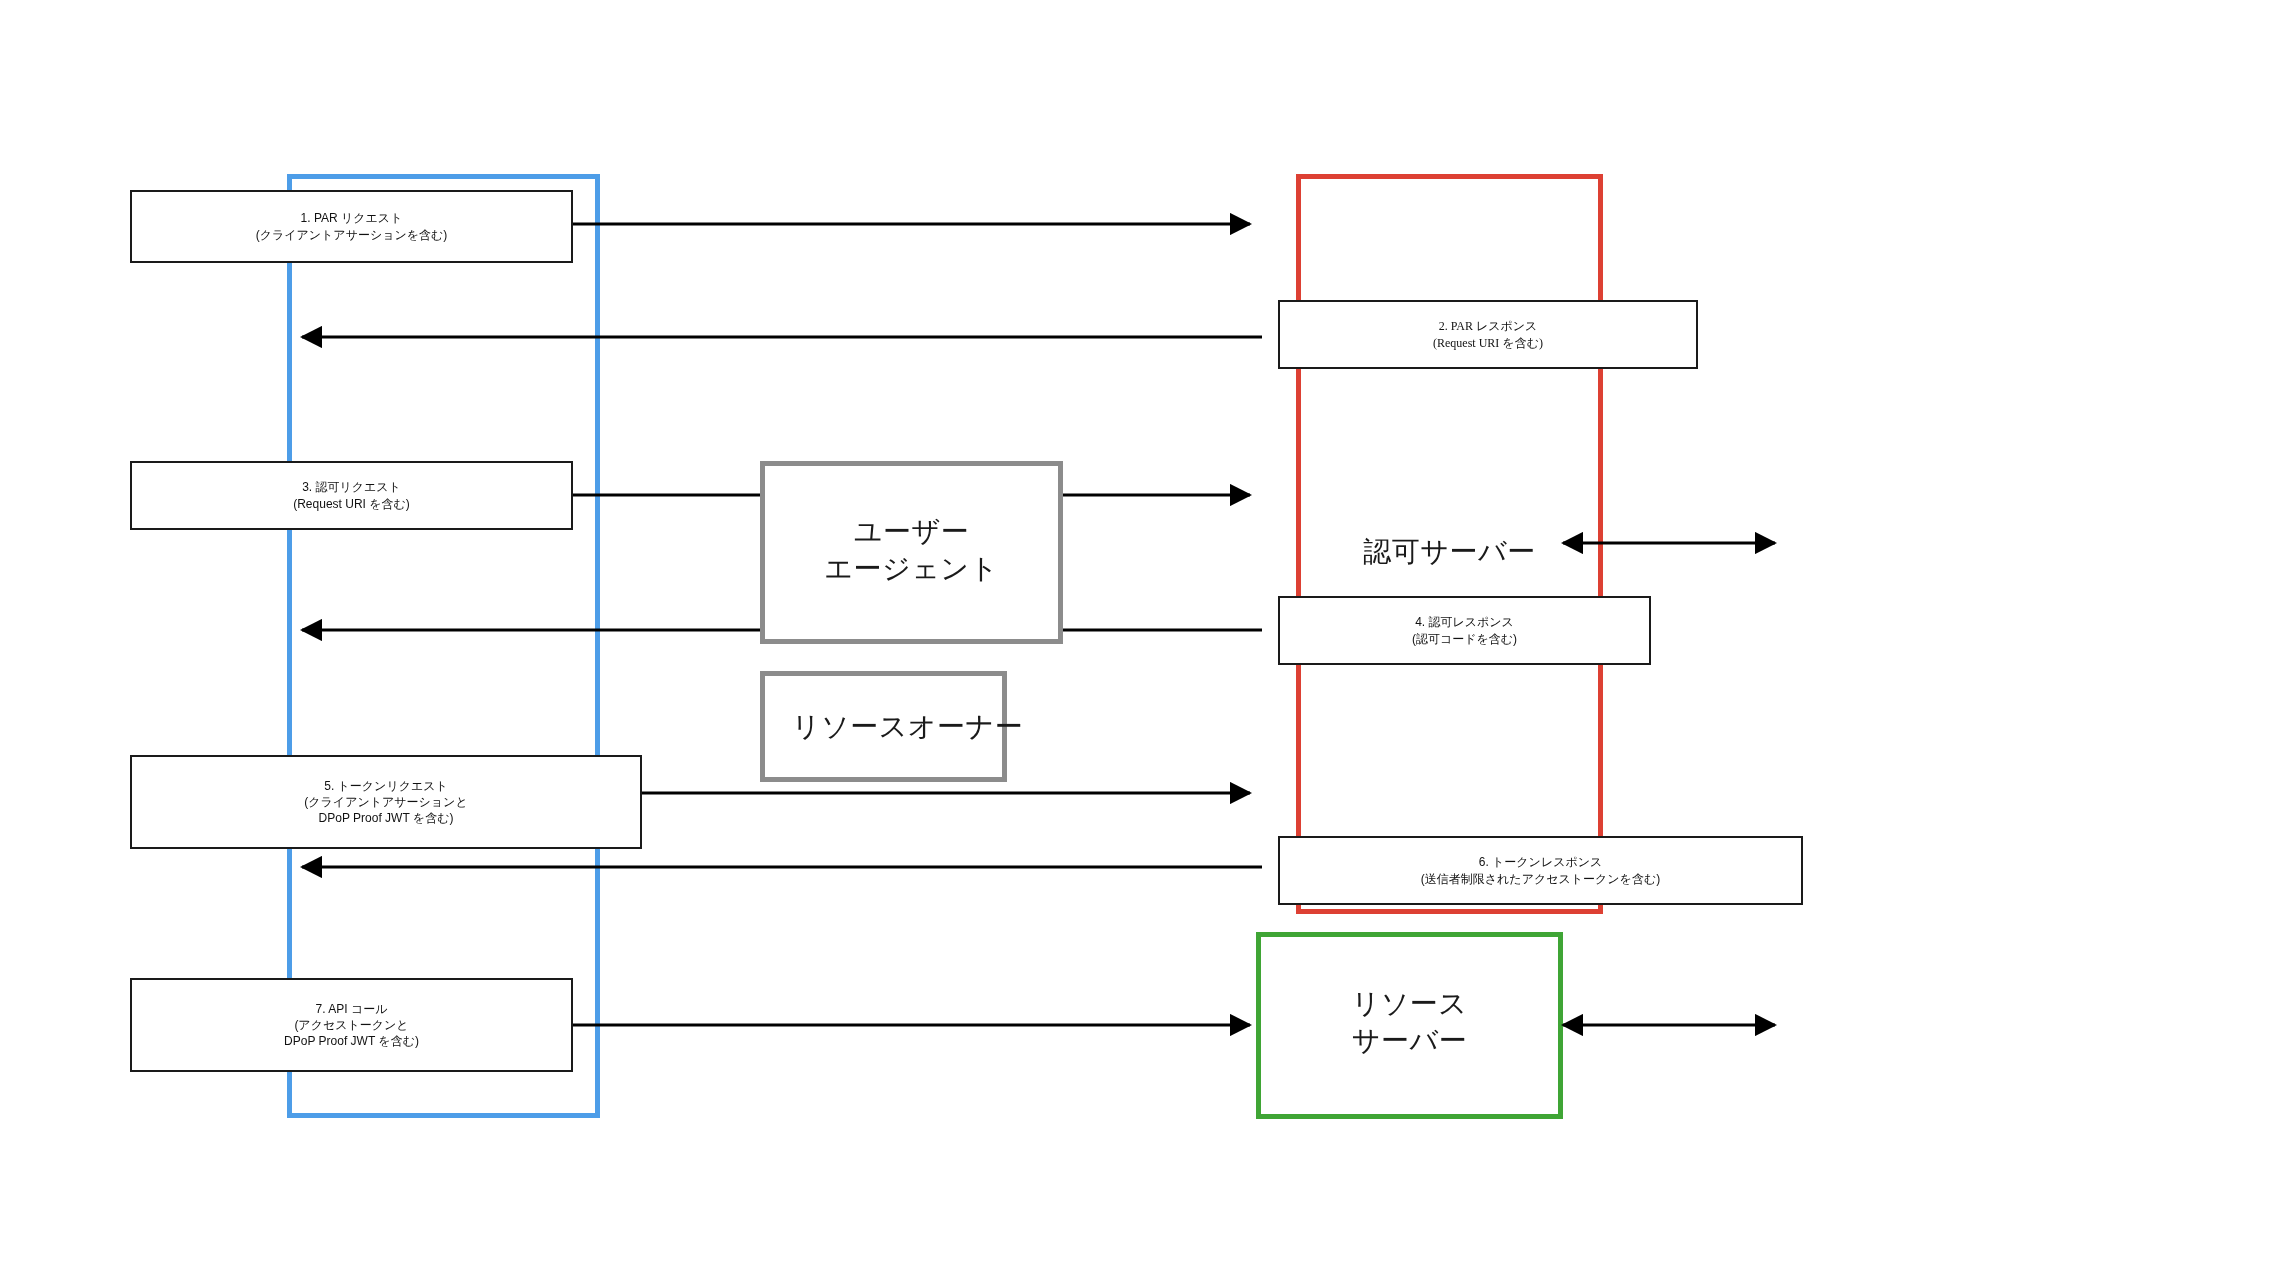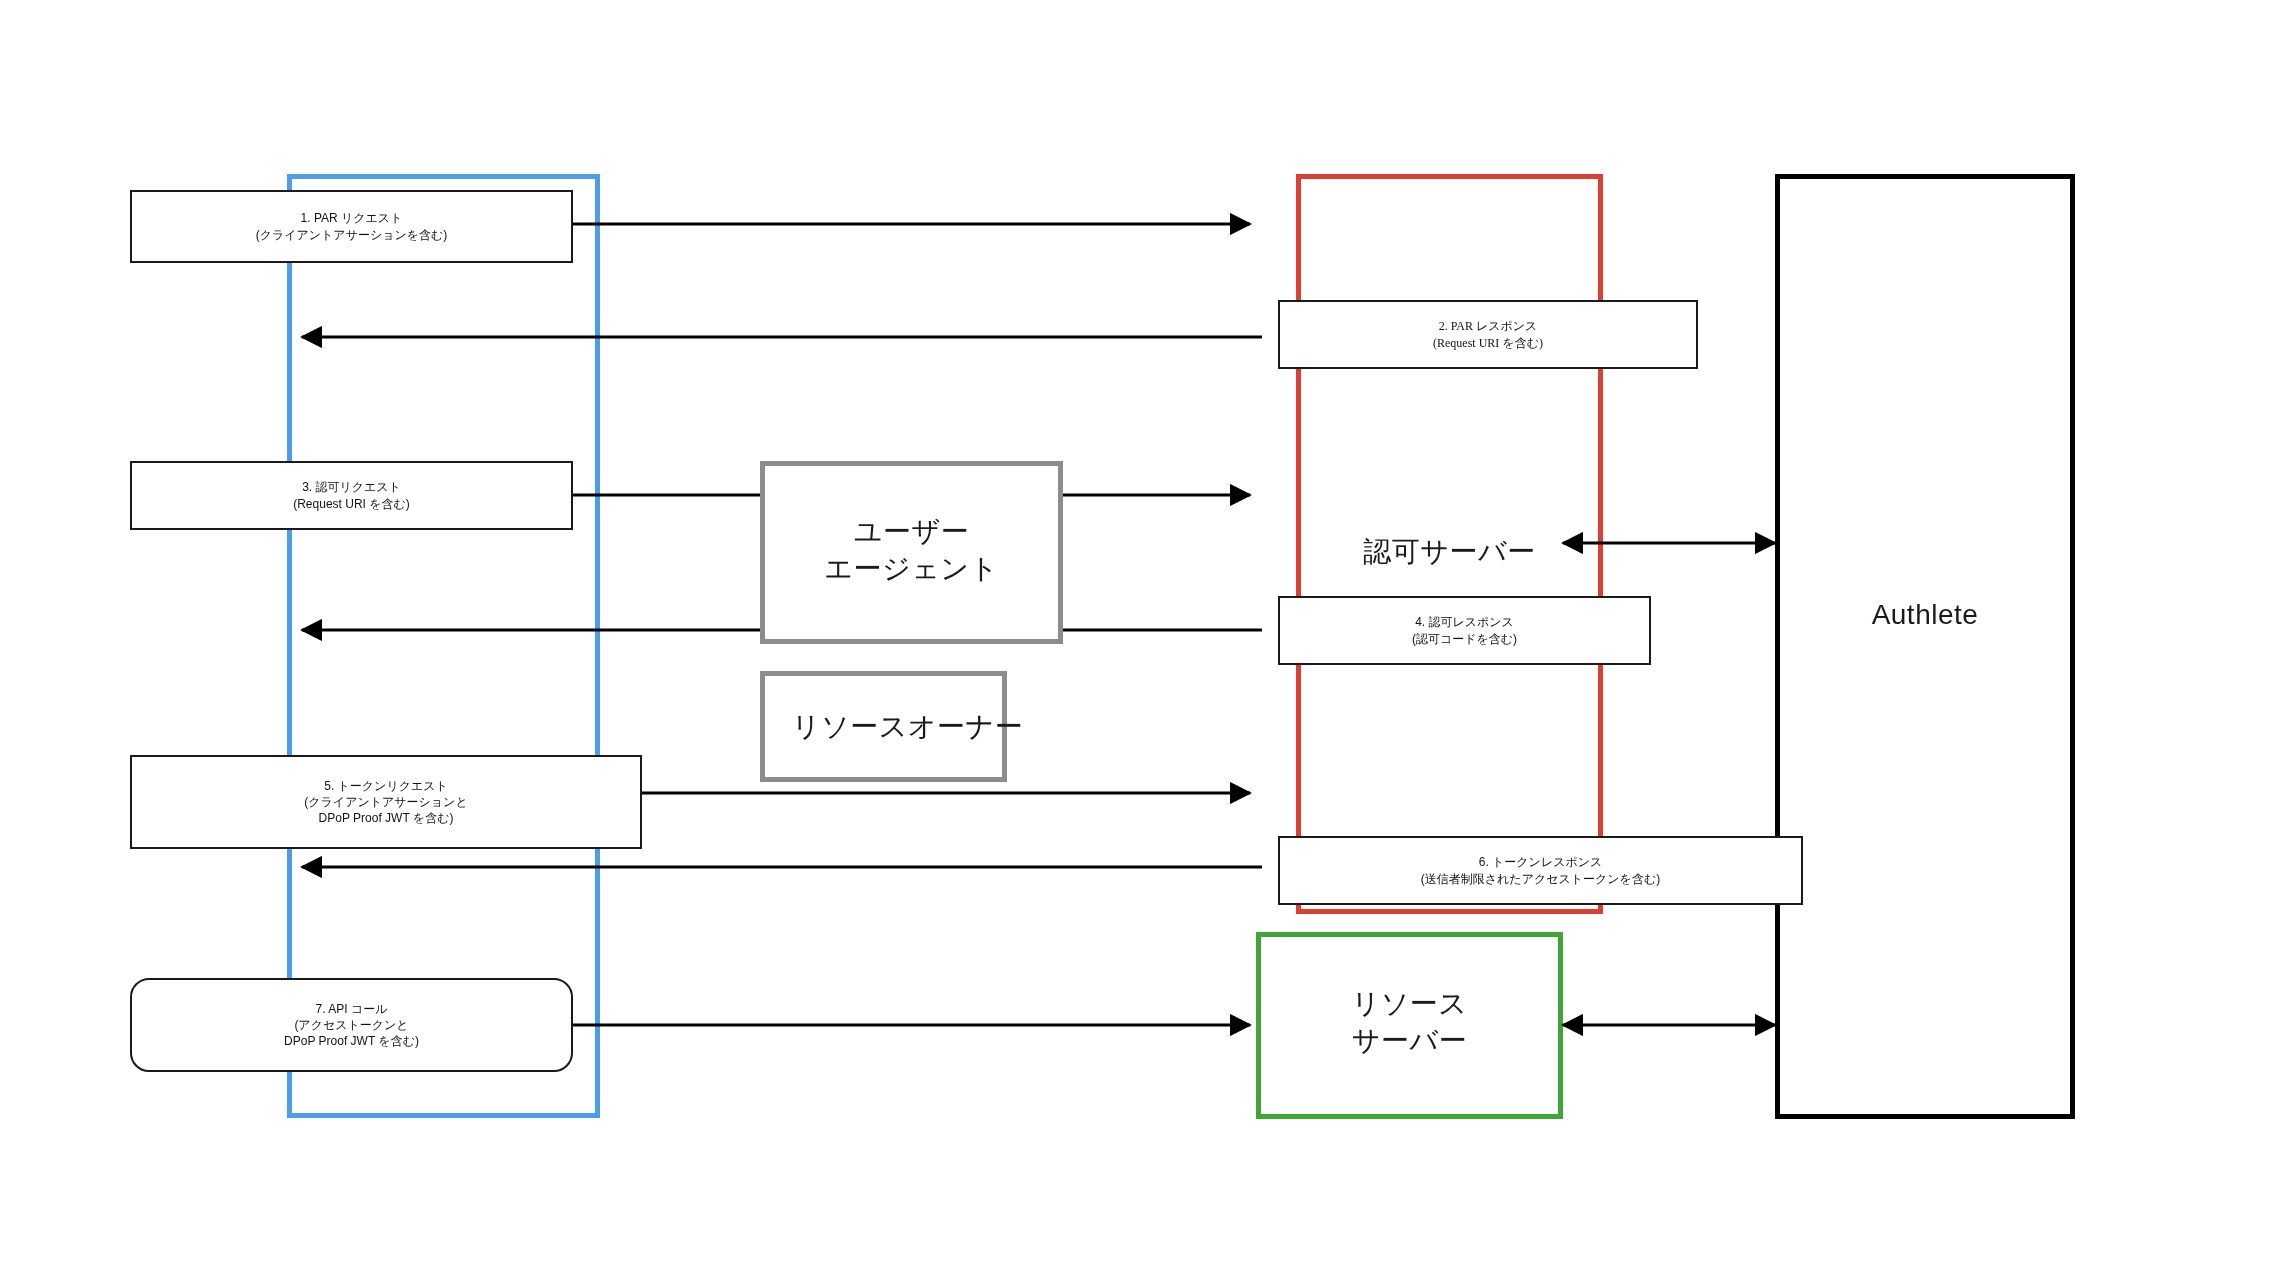--- a/index.html
+++ b/index.html
@@ -137,40 +137,37 @@
 
   <div class="actor-box authz" style="left:1256px; top:174px; width:307px; height:740px;">
     <div class="actor-label" style="top:355px;">認可サーバー</div>
   </div>
 
   <div class="actor-box resource" style="left:1256px; top:932px; width:307px; height:187px;">
     <div class="actor-label" style="top:49px;">リソース
 サーバー</div>
   </div>
 
-  <div class="actor-box authlete" style="left:1775px; top:174px; width:300px; height:945px;">
-    <div class="actor-label" style="top:418px;">Authlete</div>
-  </div>
 
   <div class="note" style="left:130px; top:190px; width:443px; height:73px;">1. PAR リクエスト
 (クライアントアサーションを含む)</div>
 
   <div class="note" style="left:1278px; top:300px; width:420px; height:69px;font-family:Liberation Serif, serif;">2. PAR レスポンス
 (Request URI を含む)</div>
 
   <div class="note" style="left:130px; top:461px; width:443px; height:69px;">3. 認可リクエスト
 (Request URI を含む)</div>
 
   <div class="note" style="left:1278px; top:596px; width:373px; height:69px;">4. 認可レスポンス
 (認可コードを含む)</div>
 
   <div class="note" style="left:130px; top:755px; width:512px; height:94px;">5. トークンリクエスト
 (クライアントアサーションと
 DPoP Proof JWT を含む)</div>
 
   <div class="note" style="left:1278px; top:836px; width:525px; height:69px;">6. トークンレスポンス
 (送信者制限されたアクセストークンを含む)</div>
 
-  <div class="note" style="left:130px; top:978px; width:443px; height:94px;border-radius:19px;">7. API コール
+  <div class="note" style="left:130px; top:978px; width:443px; height:94px;">7. API コール
 (アクセストークンと
 DPoP Proof JWT を含む)</div>
 
 </div>
 
 </body></html>

